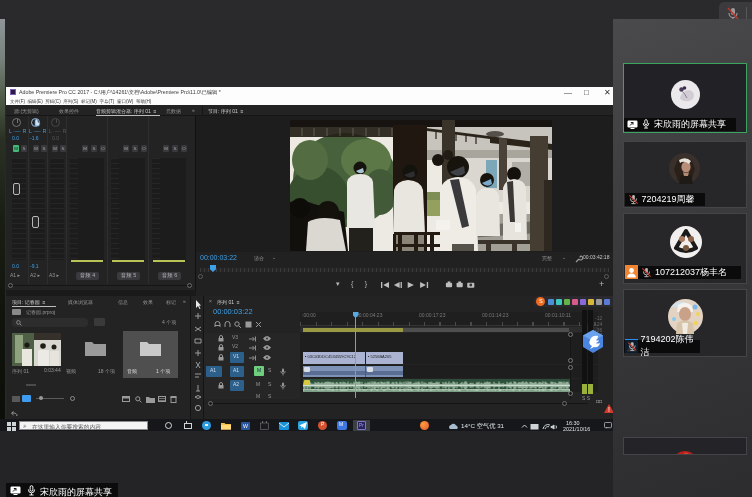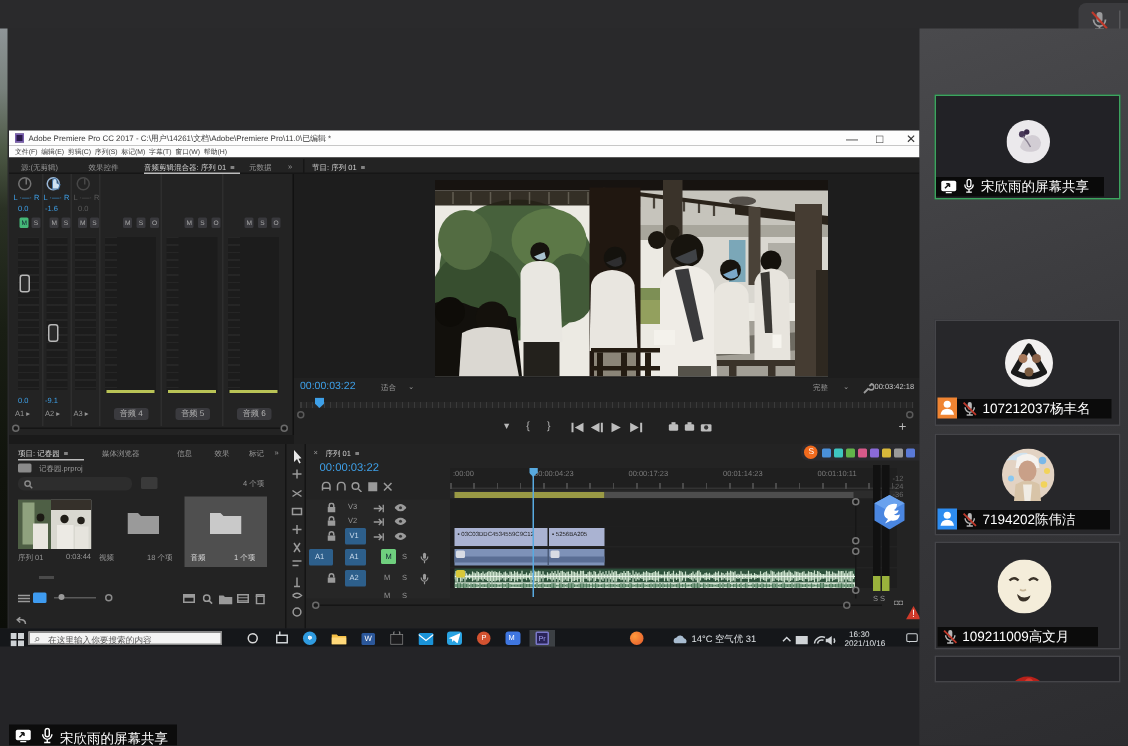--- a/index.html
+++ b/index.html
@@ -683,20 +683,40 @@
           </svg>
       <svg style="margin-left:3px" width="10" height="10" viewBox="0 0 16 16">
             <rect x="6" y="1" width="4" height="8" rx="2" fill="none" stroke="#fff" stroke-width="1.4"></rect>
             <path d="M3.5 6.5 a4.5 5 0 0 0 9 0" fill="none" stroke="#fff" stroke-width="1.4"></path>
             <line x1="8" y1="12" x2="8" y2="14.5" stroke="#fff" stroke-width="1.4"></line>
             <line x1="5" y1="14.5" x2="11" y2="14.5" stroke="#fff" stroke-width="1.4"></line>
           </svg>
       <span style="margin-left:3px">宋欣雨的屏幕共享</span>
     </div>
   </div>
+  <div class="tile" style="top:121.5px;height:67px">
+    <svg class="abs" style="left:45px;top:11px" width="31" height="31" viewBox="0 0 31 31">
+      <circle cx="15.5" cy="15.5" r="15.5" fill="#3a302b"></circle>
+      <path d="M8 8 q8 -6 15 0 l3 8 l-4 12 q-8 4 -13 0 l-4 -12 z" fill="#2a2019"></path>
+      <ellipse cx="17" cy="14" rx="4.6" ry="5.6" fill="#b98e78"></ellipse>
+      <path d="M10 7 q7 -4 12 1 l-2 3 q-5 -4 -9 -1 z" fill="#e8e2da"></path>
+      <path d="M12 22 h10 l2 9 h-14 z" fill="#1e1a16"></path>
+      <path d="M14 19 q3 2 6 0 l-1 4 h-4 z" fill="#b08a74"></path>
+    </svg>
+    <div class="tlabel" style="left:0.5px;bottom:1px;width:80px">
+      <svg style="margin-left:3px" width="11" height="11" viewBox="0 0 16 16">
+            <rect x="6" y="1.5" width="4" height="7.5" rx="2" fill="#b8b8b8"></rect>
+            <path d="M3.5 6.5 a4.5 5 0 0 0 9 0" fill="none" stroke="#b8b8b8" stroke-width="1.4"></path>
+            <line x1="8" y1="12" x2="8" y2="14" stroke="#b8b8b8" stroke-width="1.4"></line>
+            <line x1="5" y1="14" x2="11" y2="14" stroke="#b8b8b8" stroke-width="1.4"></line>
+            <line x1="2" y1="2" x2="14" y2="14" stroke="#c0392b" stroke-width="1.8"></line>
+          </svg>
+      <span style="margin-left:3px">7204219周馨</span>
+    </div>
+  </div>
   <div class="tile" style="top:194px;height:71px">
     <svg class="abs" style="left:46px;top:12px" width="32" height="32" viewBox="0 0 32 32">
       <circle cx="16" cy="16" r="16" fill="#f2f0ef"></circle>
       <path d="M16 5 L26 22 q-10 6 -20 0 Z" fill="none" stroke="#1a1a1a" stroke-width="4" stroke-linejoin="round"></path>
       <circle cx="12" cy="13" r="3" fill="#a8795a"></circle>
       <circle cx="21" cy="13" r="3" fill="#8a6248"></circle>
       <circle cx="16" cy="22" r="3" fill="#7a5a3e"></circle>
     </svg>
     <div class="badge" style="left:1px;bottom:4.5px;background:#ef8432">
       <svg width="13" height="13.5" viewBox="0 0 13 13.5">
@@ -727,48 +747,29 @@
       <ellipse cx="17" cy="15" rx="6" ry="7" fill="#c9a088"></ellipse>
       <path d="M9 24 q8 -5 16 0 l1 11 h-18 z" fill="#d8c4a8"></path>
       <path d="M14 24 h6 l-1 11 h-4 z" fill="#f0ece4"></path>
     </svg>
     <div class="badge" style="left:1px;bottom:3.5px;background:#2d8cf0">
       <svg width="13" height="13.5" viewBox="0 0 13 13.5">
             <circle cx="6.5" cy="4.5" r="2.4" fill="#fff"></circle>
             <path d="M2 11.5 q0.5 -4 4.5 -4 q4 0 4.5 4 z" fill="#fff"></path>
           </svg>
     </div>
-    <div class="tlabel" style="left:14px;bottom:3.5px;width:102px">
+    <div class="tlabel" style="left:0;bottom:3.5px;width:76px">
       <svg style="margin-left:3px" width="11" height="11" viewBox="0 0 16 16">
             <rect x="6" y="1.5" width="4" height="7.5" rx="2" fill="#b8b8b8"></rect>
             <path d="M3.5 6.5 a4.5 5 0 0 0 9 0" fill="none" stroke="#b8b8b8" stroke-width="1.4"></path>
             <line x1="8" y1="12" x2="8" y2="14" stroke="#b8b8b8" stroke-width="1.4"></line>
             <line x1="5" y1="14" x2="11" y2="14" stroke="#b8b8b8" stroke-width="1.4"></line>
             <line x1="2" y1="2" x2="14" y2="14" stroke="#c0392b" stroke-width="1.8"></line>
           </svg>
       <span style="margin-left:3px">7194202陈伟洁</span>
-    </div>
-  </div>
-  <div class="tile" style="top:342px;height:72px">
-    <svg class="abs" style="left:41px;top:11px" width="36" height="36" viewBox="0 0 36 36">
-      <circle cx="18" cy="18" r="18" fill="#f4edda"></circle>
-      <path d="M8 14 q3 -3 6 0" stroke="#3a3228" stroke-width="1.6" fill="none"></path>
-      <path d="M21 14 q3 -3 6 0" stroke="#3a3228" stroke-width="1.6" fill="none"></path>
-      <path d="M13 23 q4 4 9 1 q-1 4 -5 4 q-3 0 -4 -5" fill="#3a3228"></path>
-      <path d="M15 20 q2 1.5 4 0" stroke="#c9b89a" stroke-width="1.2" fill="none"></path>
-    </svg>
-    <div class="tlabel" style="left:0.5px;bottom:1.5px;width:107px">
-      <svg style="margin-left:3px" width="11" height="11" viewBox="0 0 16 16">
-            <rect x="6" y="1.5" width="4" height="7.5" rx="2" fill="#b8b8b8"></rect>
-            <path d="M3.5 6.5 a4.5 5 0 0 0 9 0" fill="none" stroke="#b8b8b8" stroke-width="1.4"></path>
-            <line x1="8" y1="12" x2="8" y2="14" stroke="#b8b8b8" stroke-width="1.4"></line>
-            <line x1="5" y1="14" x2="11" y2="14" stroke="#b8b8b8" stroke-width="1.4"></line>
-            <line x1="2" y1="2" x2="14" y2="14" stroke="#c0392b" stroke-width="1.8"></line>
-          </svg>
-      <span style="margin-left:3px">109211009高文月</span>
     </div>
   </div>
   <div class="tile" style="top:417.5px;height:18.5px;overflow:hidden;background:#242428">
     <svg class="abs" style="left:46px;top:12px" width="30" height="14" viewBox="0 0 30 14">
       <circle cx="15" cy="14" r="13" fill="#b7211a"></circle>
       <circle cx="9" cy="8" r="2.5" fill="#8a1510"></circle>
       <circle cx="16" cy="5" r="2.8" fill="#d8392e"></circle>
       <circle cx="22" cy="9" r="2.3" fill="#7a120e"></circle>
       <circle cx="13" cy="10" r="2" fill="#e04a3a"></circle>
     </svg>

